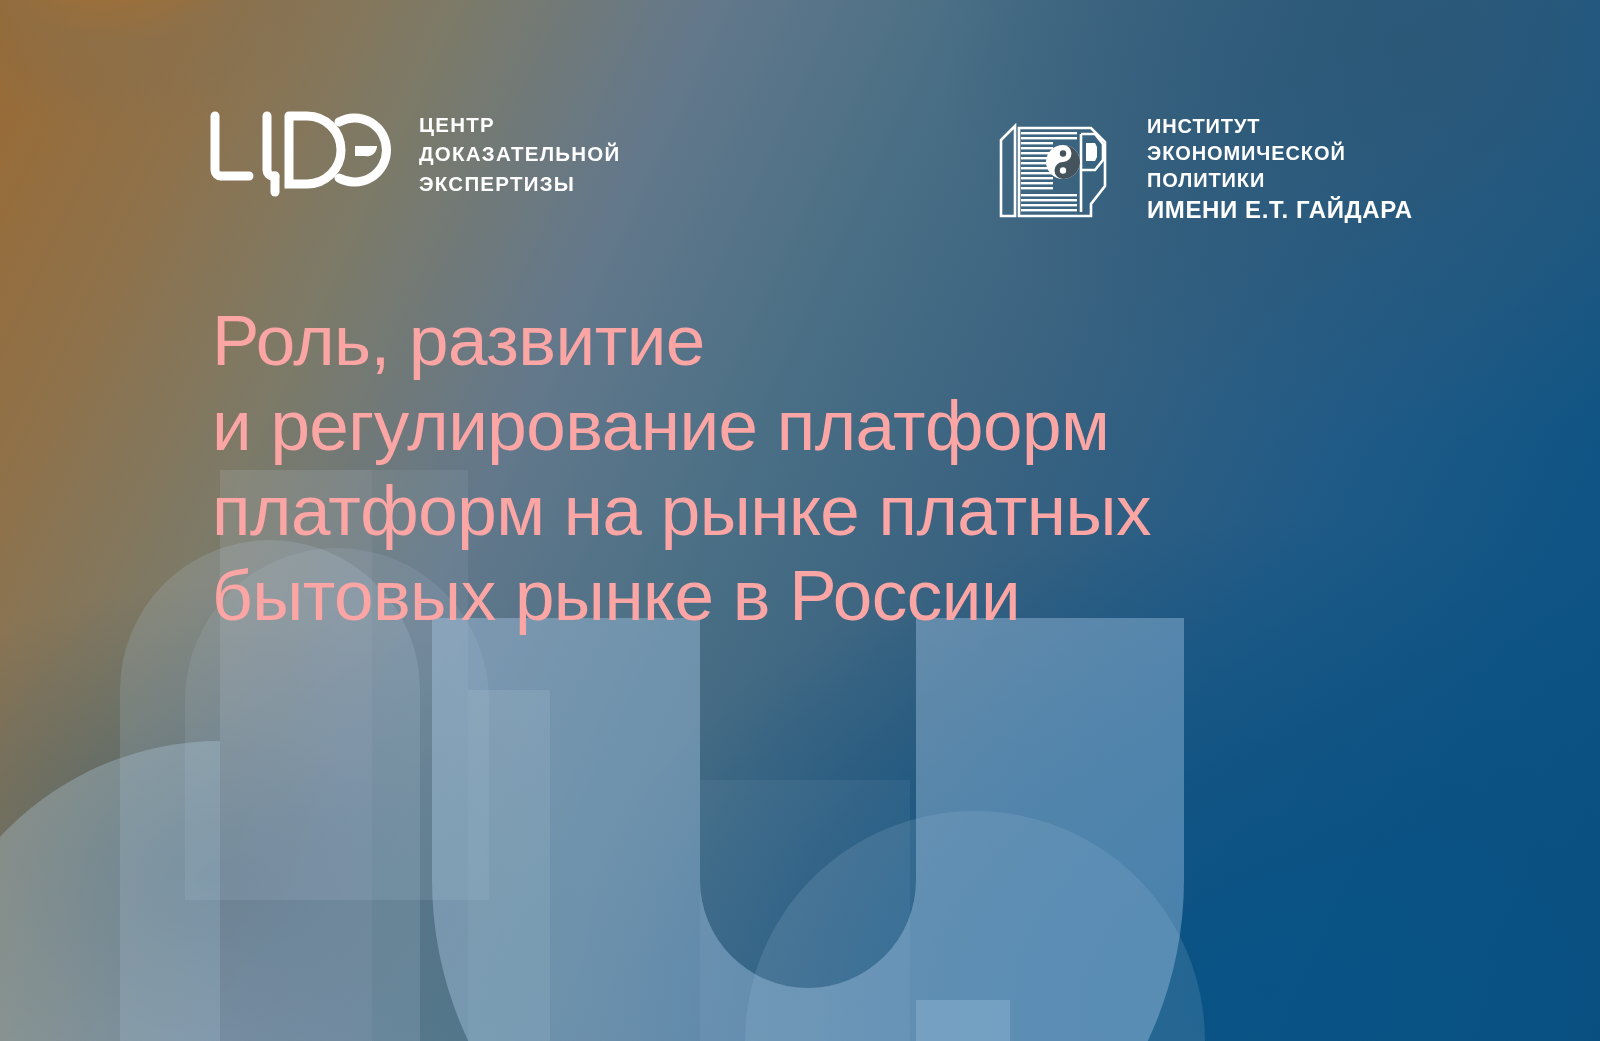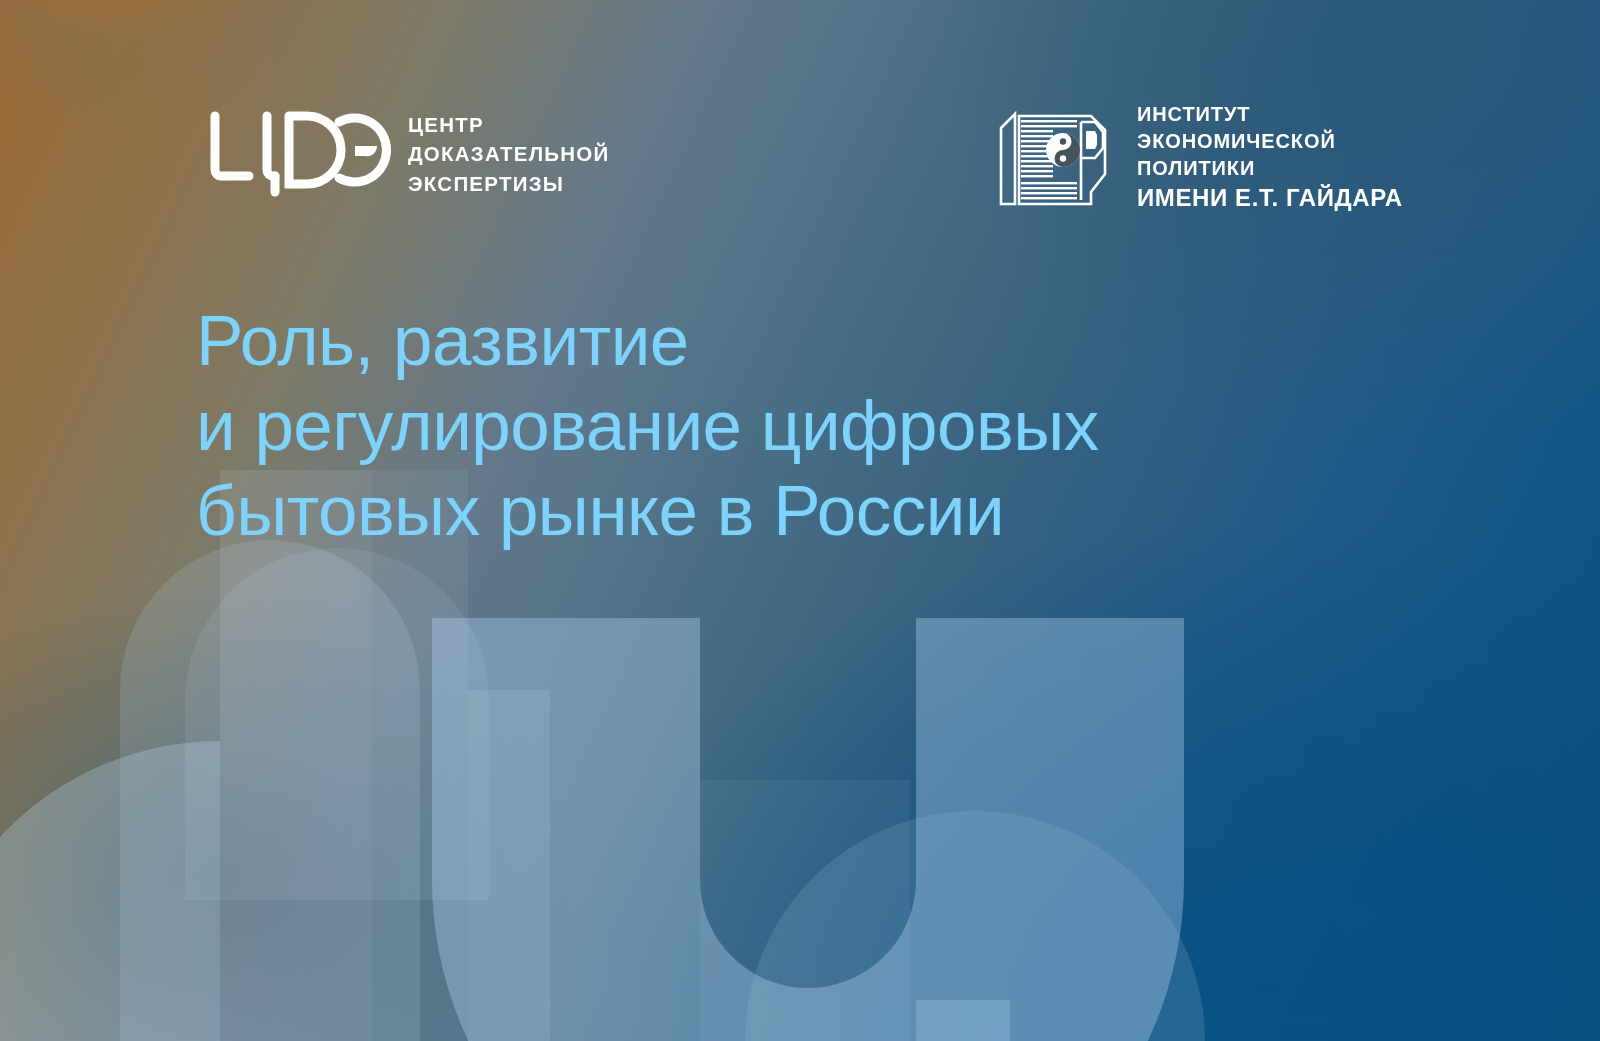--- a/index.html
+++ b/index.html
@@ -82,58 +82,58 @@
 
   
   .logos {
     position:absolute;
     left:205px; top:100px;
     width:1200px; height:120px;
   }
 
   .logo-lide {
     position:absolute; left:0; top:8px;
-    display:flex; align-items:center; gap:15px;
+    display:flex; align-items:center; gap:26px;
   }
   .lide-mark { width:188px; height:92px; display:block; }
   .lide-words {
     color:#ffffff;
     font-size:20.5px;
     font-weight:700;
     letter-spacing:1.25px;
     line-height:1.42;
     text-transform:uppercase;
     white-space:nowrap;
   }
 
   .logo-iep {
-    position:absolute; left:790px; top:0px;
-    display:flex; align-items:center; gap:22px;
+    position:absolute; left:790px; top:12px;
+    display:flex; align-items:center; gap:32px;
   }
   .iep-mark { width:120px; height:116px; display:block; }
   .iep-words {
     color:#ffffff;
     font-size:20px;
     font-weight:700;
     letter-spacing:0.9px;
     line-height:1.35;
     text-transform:uppercase;
     white-space:nowrap;
   }
   .iep-words .sub {
     font-size:24px;
     letter-spacing:0.6px;
   }
 
   
   .title {
     position:absolute;
-    left:196px; top:298px;
+    left:212px; top:298px;
     width:1230px;
-    color:#7dd3fc;
+    color:#fca5a5;
     font-size:71px;
     font-weight:400;
     line-height:85px;
     letter-spacing:-0.5px;
   }
   .title .ln { display:block; white-space:nowrap; }
 
   
   .date {
     position:absolute;
@@ -277,19 +277,20 @@
           <div>ИНСТИТУТ</div>
           <div>ЭКОНОМИЧЕСКОЙ</div>
           <div>ПОЛИТИКИ</div>
           <div class="sub">имени Е.Т. ГАЙДАРА</div>
         </div>
       </div>
     </div>
 
     <h1 class="title">
       <span class="ln">Роль, развитие</span>
-      <span class="ln">и регулирование цифровых</span>
+      <span class="ln">и регулирование платформ</span>
+      <span class="ln">платформ на рынке платных</span>
       <span class="ln">бытовых рынке в России</span>
     </h1>
 
 
   </div>
 </div>
 
 </body></html>

